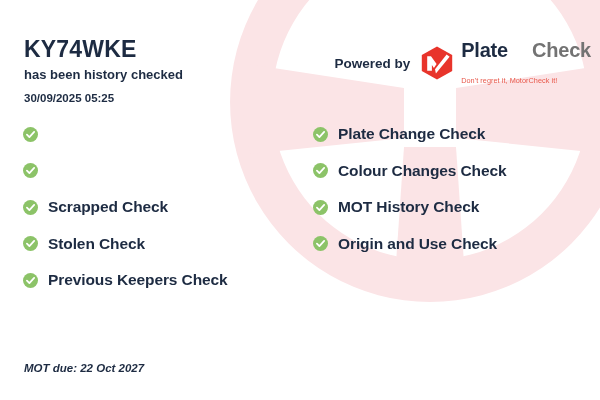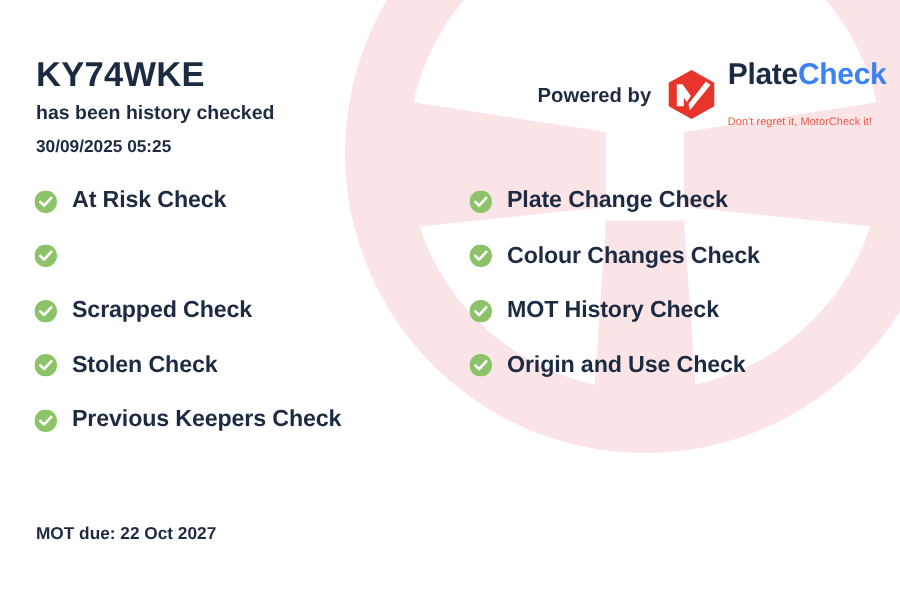--- a/index.html
+++ b/index.html
@@ -95,21 +95,21 @@
     justify-content: center;
   }
   #wordmark {
     font-size: 20px;
     font-weight: bold;
     line-height: 20px;
     white-space: nowrap;
     letter-spacing: -0.2px;
   }
   .wm-motor { color: #1d2b42; }
-  .wm-check { color: #3b82f6; }
+  .wm-check { color: #737373; margin-left: 24px; }
   #tagline {
     font-size: 7.3px;
     font-weight: normal;
     color: #e8574a;
     line-height: 10px;
     margin-top: 16px;
     white-space: nowrap;
     letter-spacing: 0.05px;
   }
 
@@ -144,26 +144,27 @@
     font-weight: bold;
     color: #1d2b42;
     white-space: nowrap;
     letter-spacing: -0.1px;
   }
 
   
   #mot-due {
     position: absolute;
     left: 24px;
-    top: 350px;
+    top: 362px;
     font-size: 11.5px;
     font-weight: bold;
     color: #1d2b42;
     white-space: nowrap;
     z-index: 3;
+    font-style: italic;
   }
 </style>
 </head>
 <body>
 
 <div id="card">
 
   <svg id="watermark" viewBox="0 0 600 430" preserveAspectRatio="none" aria-hidden="true">
     <g fill="#fbe4e6">
 
@@ -203,21 +204,20 @@
   <div id="checks">
 
     <div class="check-col" id="col-left">
 
 
       <div class="check-item">
         <svg class="check-icon" viewBox="0 0 16 16" aria-hidden="true">
           <circle cx="8" cy="8" r="8" fill="#8cc368"></circle>
           <path d="M4.2 8.2 L6.8 10.7 L11.9 5.2" fill="none" stroke="#ffffff" stroke-width="1.9" stroke-linecap="round" stroke-linejoin="round"></path>
         </svg>
-        <span class="check-label">At Risk Check</span>
       </div>
 
       <div class="check-item">
         <svg class="check-icon" viewBox="0 0 16 16" aria-hidden="true">
           <circle cx="8" cy="8" r="8" fill="#8cc368"></circle>
           <path d="M4.2 8.2 L6.8 10.7 L11.9 5.2" fill="none" stroke="#ffffff" stroke-width="1.9" stroke-linecap="round" stroke-linejoin="round"></path>
         </svg>
       </div>
 
       <div class="check-item">

